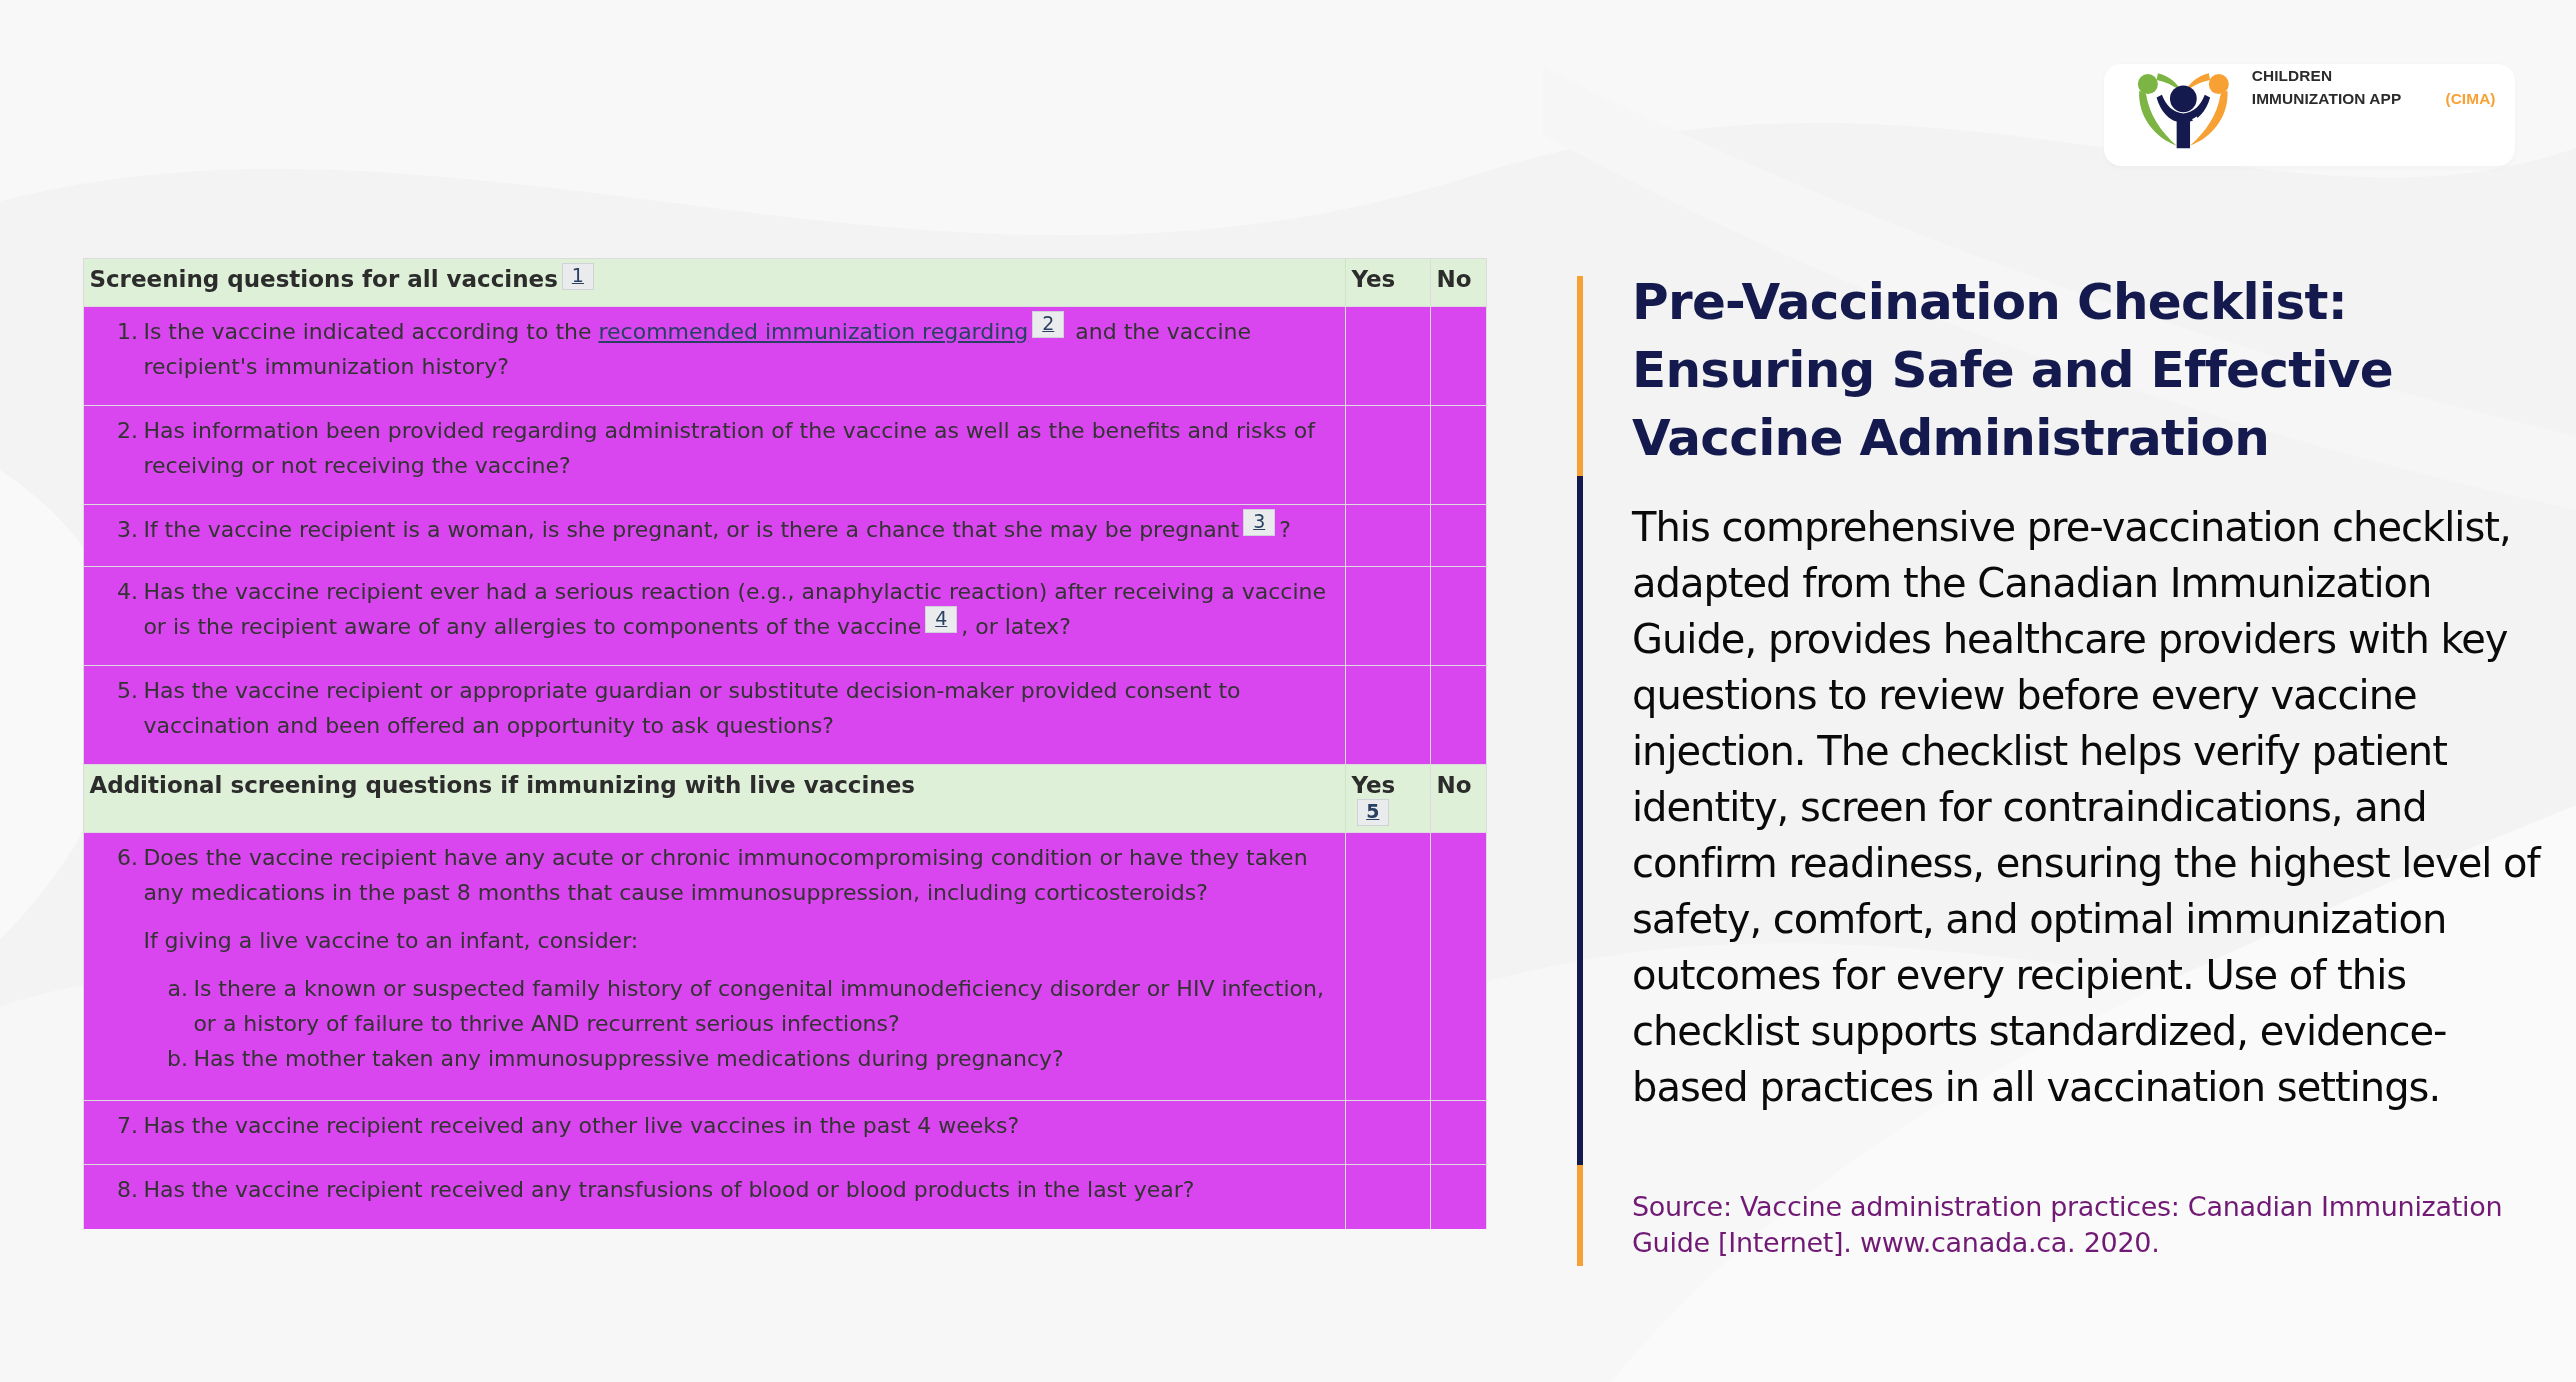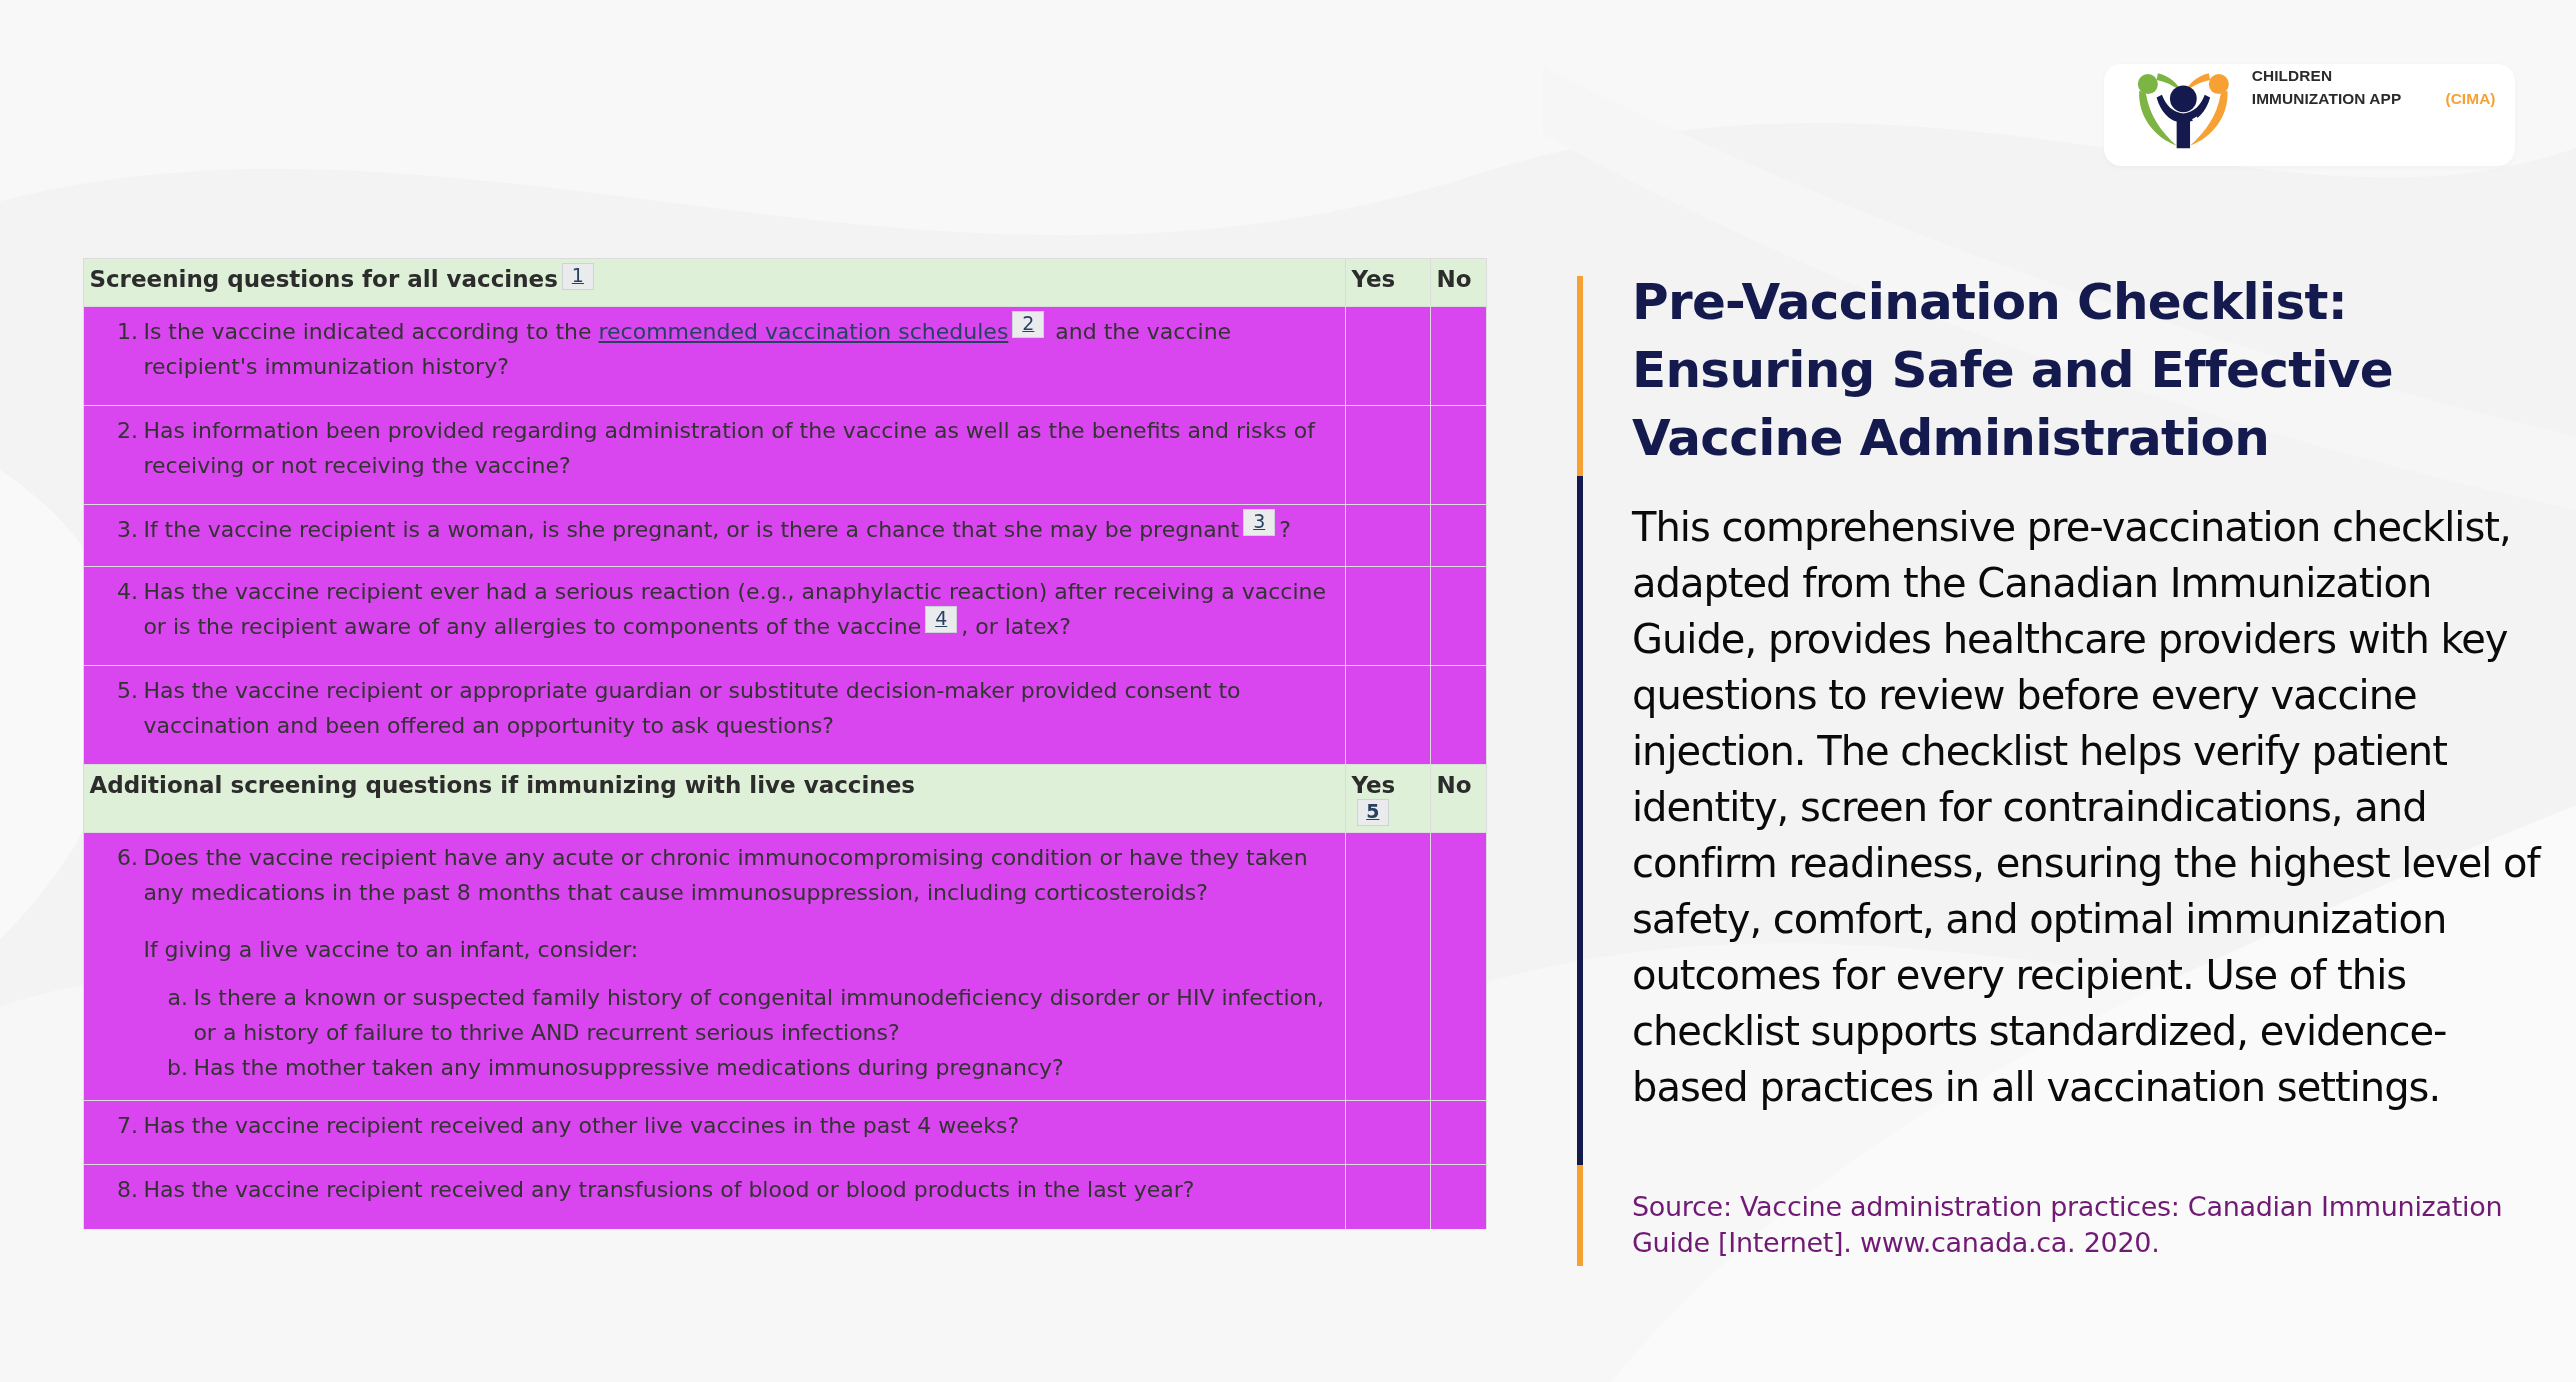--- a/index.html
+++ b/index.html
@@ -50,21 +50,21 @@
   .q-line { display: flex; }
   .q-num { width: 54px; text-align: right; padding-right: 5.4px; flex: 0 0 auto; }
   .q-body { flex: 1 1 auto; }
   .fn {
     display: inline-block; min-width: 32px; height: 27px; line-height: 23px;
     font-size: 19px; text-align: center; vertical-align: top; margin-top: -2.7px;
     background: #eaebed; border: 1.3px solid #cfd3d8; color: #284162;
     text-decoration: underline; margin-left: 4px; margin-right: 4px; font-weight: 400;
   }
   .link { color: #284162; text-decoration: underline; }
-  .sub-intro { padding-left: 54px; margin-top: 22px; }
+  .sub-intro { padding-left: 54px; margin-top: 13px; }
   .sub-list { padding-left: 54px; margin-top: 13.4px; }
   .sub-item { display: flex; }
   .sub-letter { width: 50px; text-align: right; padding-right: 5.4px; flex: 0 0 auto; }
 
   
   .accent-bar {
     position: absolute; left: 1577px; width: 6px; z-index: 2;
   }
   .title {
     position: absolute; left: 1632px; top: 268px; width: 912px;
@@ -128,21 +128,21 @@
       <tr class="hdr" style="height:48px">
     <th class="q"><span>Screening questions for all vaccines</span><span class="fn">1</span></th>
     <th>Yes</th>
     <th>No</th>
   </tr>
 
   <tr style="height:99px">
     <td class="q">
       <div class="q-line">
         <span class="q-num">1.</span>
-        <span class="q-body"><span>Is the vaccine indicated according to the </span><a class="link">recommended vaccination schedules</a><span class="fn">2</span><span> and the vaccine recipient's immunization history?</span></span>
+        <span class="q-body"><span>Is the vaccine indicated according to the </span><a class="link">recommended immunization regarding</a><span class="fn">2</span><span> and the vaccine recipient's immunization history?</span></span>
       </div>
     </td>
     <td></td>
     <td></td>
   </tr>
 
   <tr style="height:99px">
     <td class="q">
       <div class="q-line">
         <span class="q-num">2.</span>

